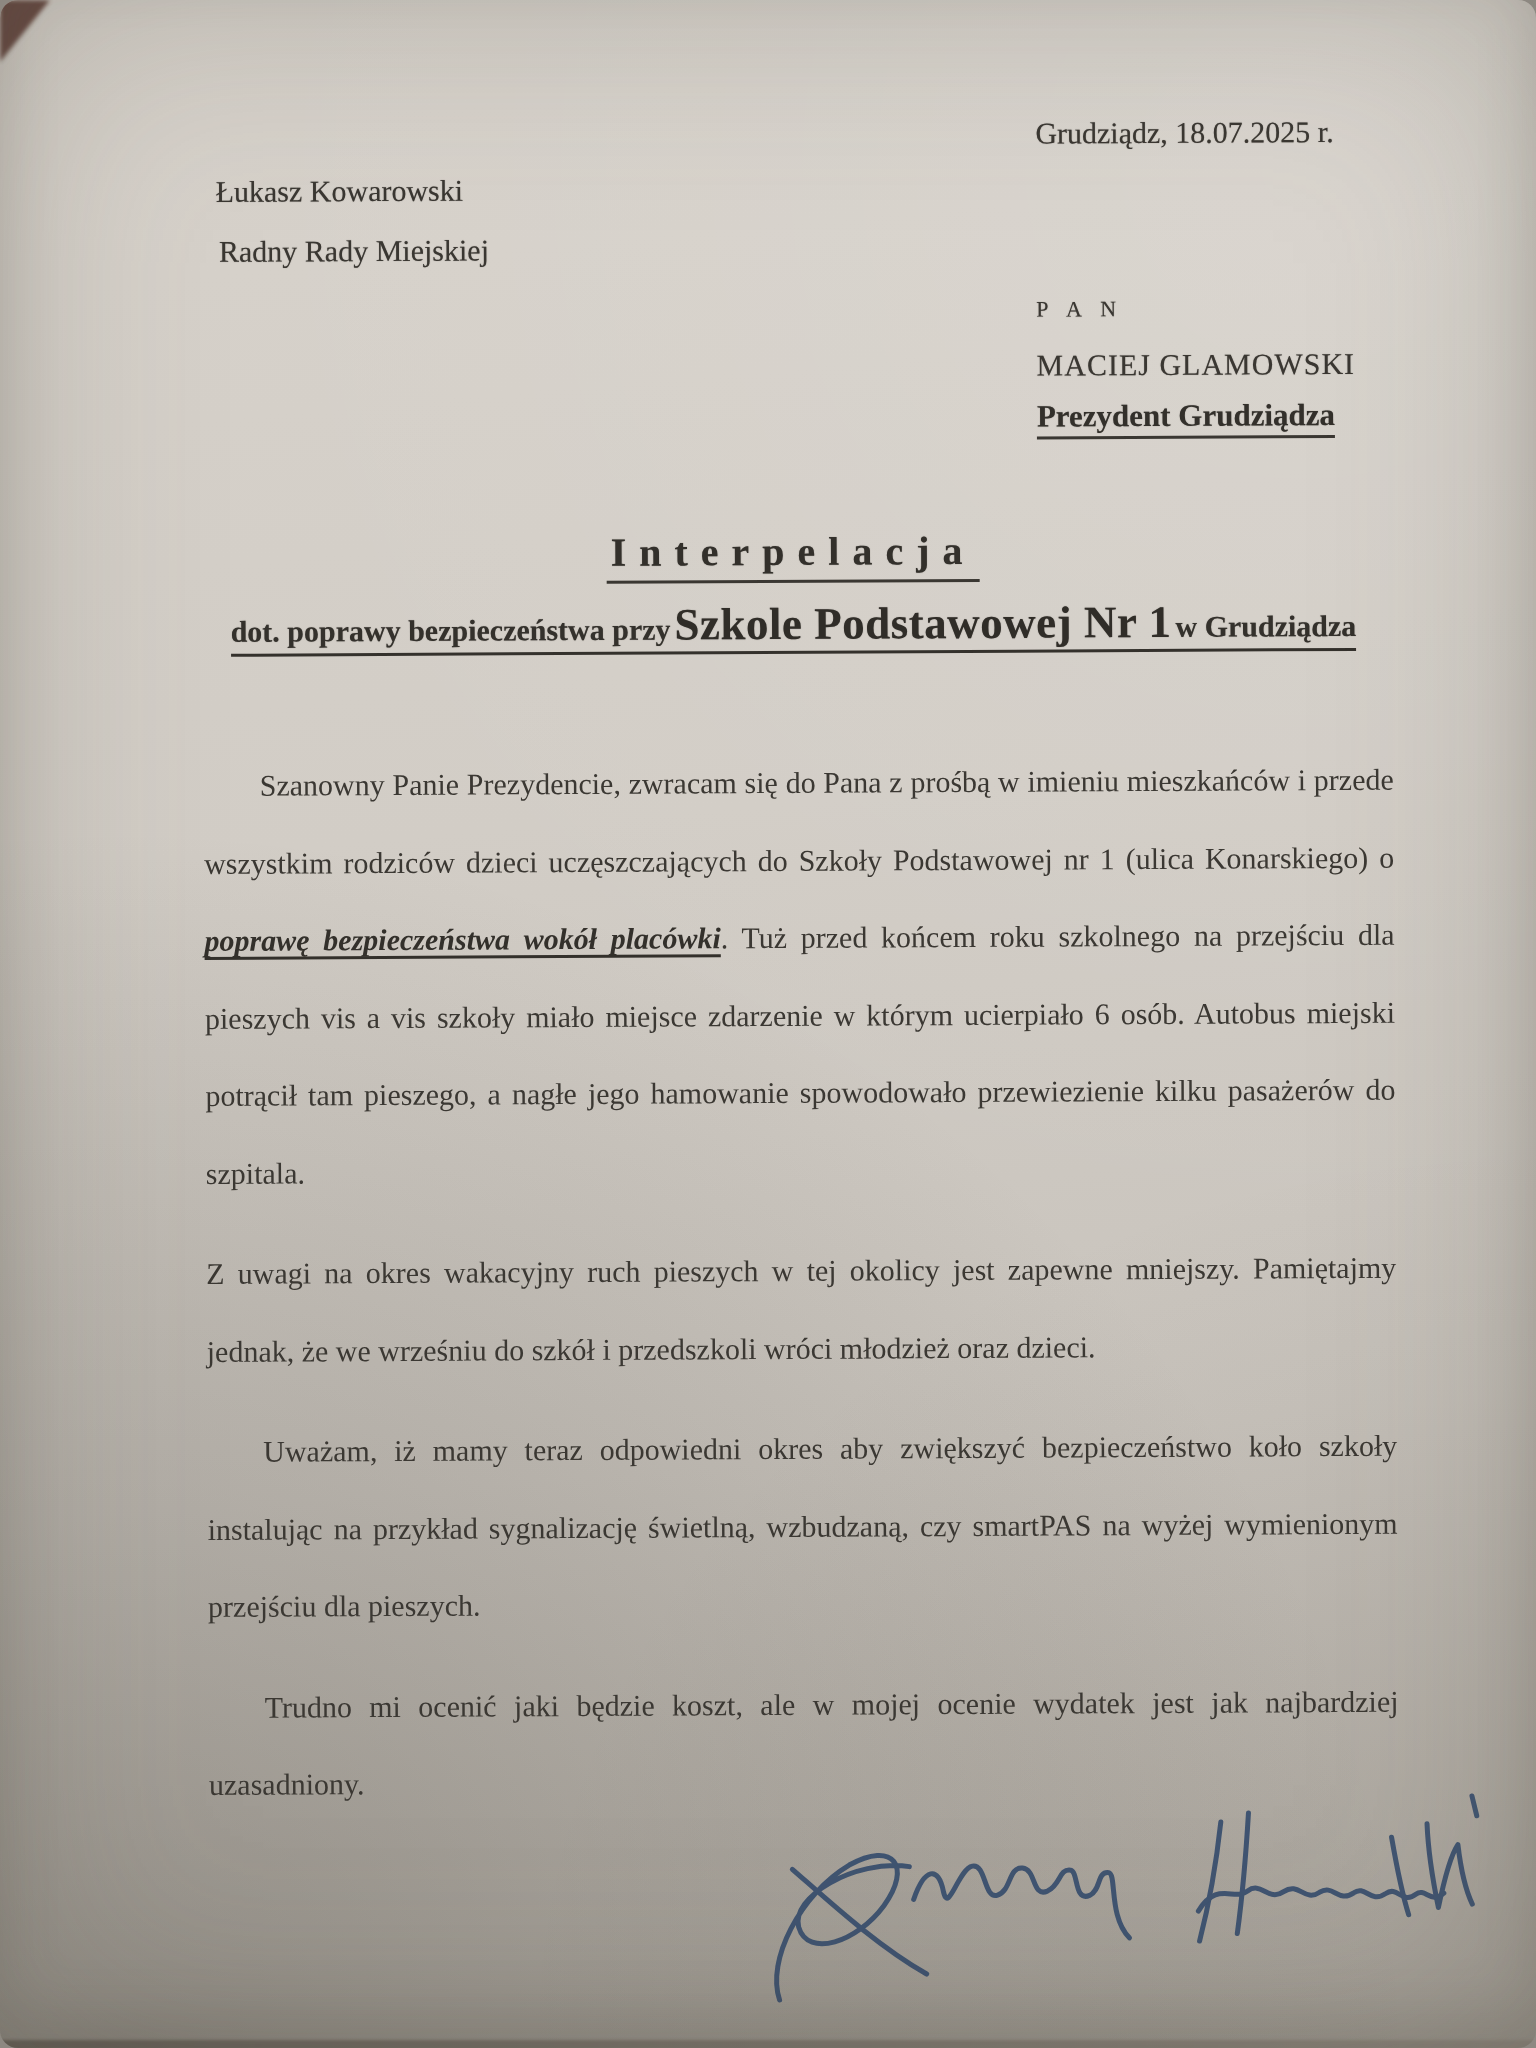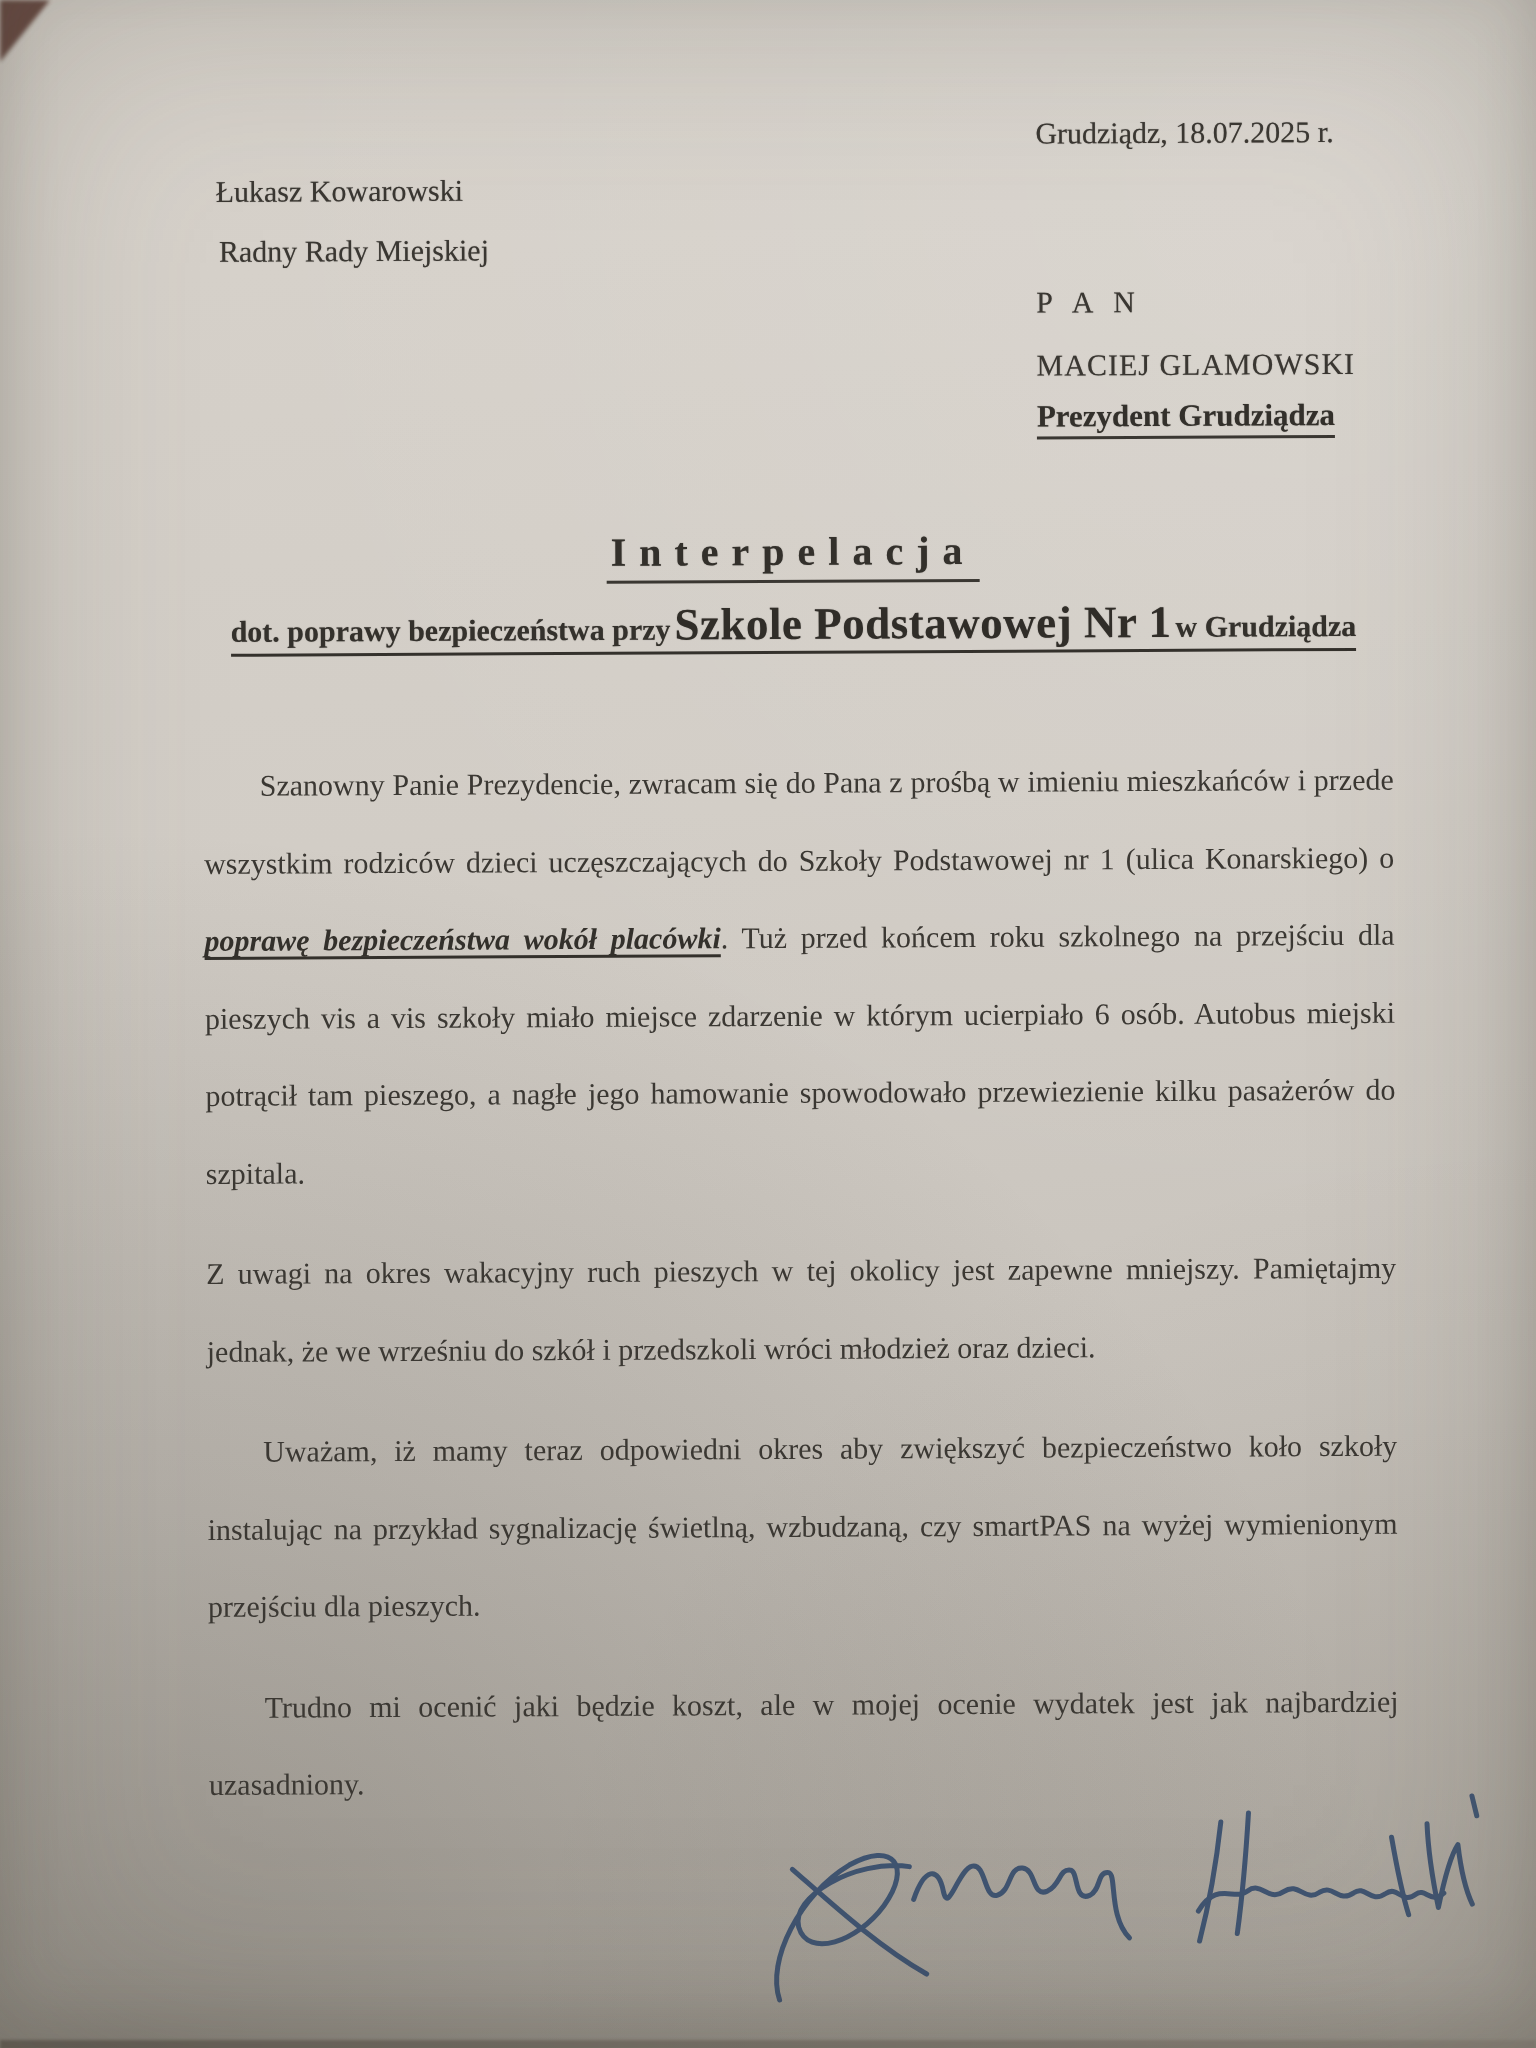--- a/index.html
+++ b/index.html
@@ -4,41 +4,42 @@
 <style>
   html,body{margin:0;padding:0;background:#8d8881;}
   .photo{
     position:relative;width:1536px;height:2048px;overflow:hidden;
     font-family:"Liberation Serif", serif;
     background:
       radial-gradient(120% 90% at 85% 8%, rgba(255,255,255,0.10), transparent 60%),
       radial-gradient(150% 110% at 8% 102%, rgba(58,54,46,0.30), transparent 56%),
       radial-gradient(120% 80% at 100% 100%, rgba(90,84,74,0.18), transparent 55%),
       linear-gradient(175deg,#d8d3cc 0%, #d2cdc6 40%, #c8c3bc 70%, #b2ada5 100%);
+    border-radius: 18px;
   }
   .photo::after{
     content:"";position:absolute;inset:0;pointer-events:none;
     box-shadow:inset 0 0 220px rgba(80,74,64,0.28), inset 0 -30px 60px rgba(70,64,55,0.18);
   }
   .corner-shadow{
     position:absolute;top:0;left:0;width:0;height:0;
     border-top:62px solid #5c3a33;border-right:50px solid transparent;
     filter:blur(2px);opacity:.9;
   }
   .bottom-edge{
     position:absolute;bottom:-2px;left:0;right:0;height:10px;
     background:linear-gradient(90deg,#453e36,#676157 45%,#8b8379);
     filter:blur(1.5px);opacity:.55;
   }
   .sheet{position:absolute;inset:0;transform:rotate(-0.3deg);color:#3a3732;}
   .soft{text-shadow:0 0 1px rgba(58,55,50,0.55);}
   .date-line{position:absolute;left:1040px;top:118px;font-size:30px;}
   .sender-name{position:absolute;left:220px;top:172px;font-size:30px;}
   .sender-title{position:absolute;left:223px;top:232px;font-size:30px;}
-  .recipient-salutation{position:absolute;left:1040px;top:287px;font-size:30px;letter-spacing:7px;}
+  .recipient-salutation{position:absolute;left:1040px;top:298px;font-size:22px;letter-spacing:7px;}
   .recipient-name{position:absolute;left:1040px;top:350px;font-size:30px;letter-spacing:1px;}
   .recipient-title{
     position:absolute;left:1040px;top:400px;font-size:31px;font-weight:bold;
     border-bottom:3px solid #3a3732;padding-bottom:2px;color:#33302b;
   }
   .heading-row{position:absolute;top:528px;left:0;width:100%;text-align:center;padding-left:55px;box-sizing:border-box;}
   .heading{
     display:inline-block;font-size:40px;font-weight:bold;letter-spacing:13px;color:#33302b;
     border-bottom:3px solid #3a3732;padding:0 4px 5px 4px;
   }

